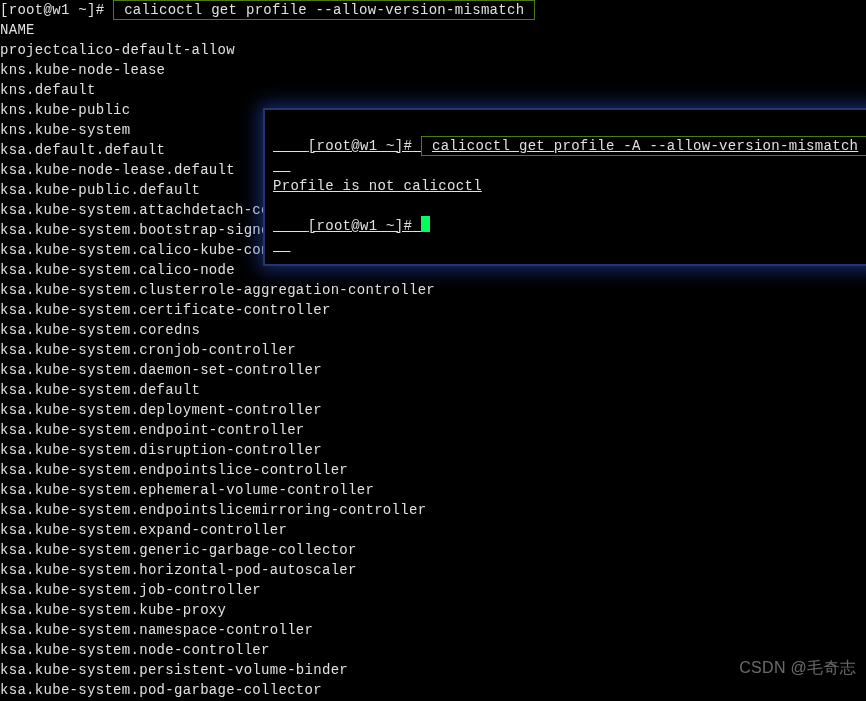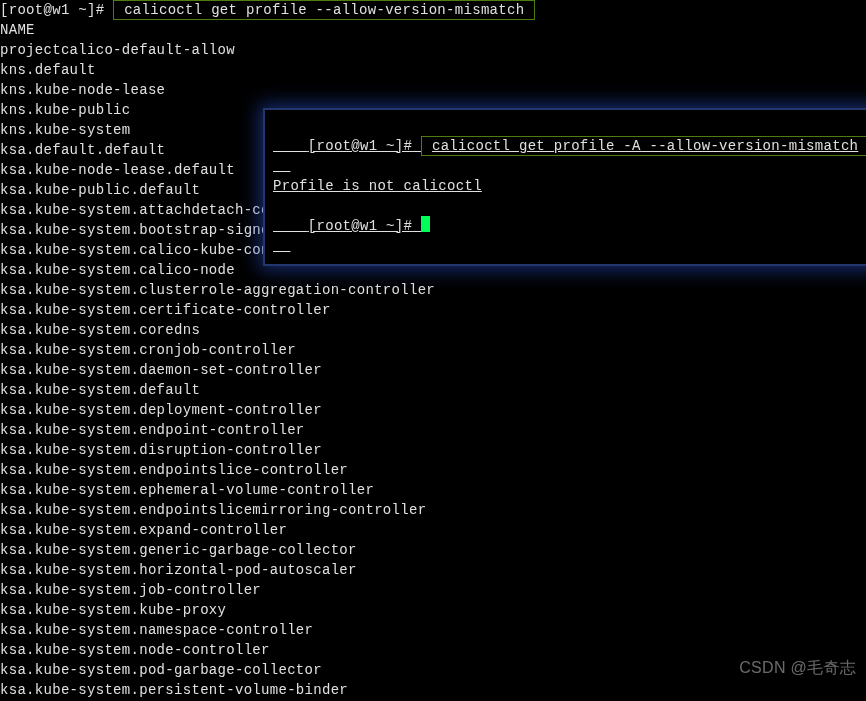--- a/index.html
+++ b/index.html
@@ -48,22 +48,22 @@
     color: #e0e0e0;
   }
 </style>
 </head>
 <body>
 
 <div id="main-area">
     <div class="line"><span>[root@w1 ~]# </span><span class="cmd-red">calicoctl get profile --allow-version-mismatch</span></div>
     <div class="line">NAME</div>
     <div class="line">projectcalico-default-allow</div>
+    <div class="line">kns.kube-node-lease</div>
     <div class="line">kns.default</div>
-    <div class="line">kns.kube-node-lease</div>
     <div class="line">kns.kube-public</div>
     <div class="line">kns.kube-system</div>
     <div class="line">ksa.default.default</div>
     <div class="line">ksa.kube-node-lease.default</div>
     <div class="line">ksa.kube-public.default</div>
     <div class="line">ksa.kube-system.attachdetach-controller</div>
     <div class="line">ksa.kube-system.bootstrap-signer</div>
     <div class="line">ksa.kube-system.calico-kube-controllers</div>
     <div class="line">ksa.kube-system.calico-node</div>
     <div class="line">ksa.kube-system.clusterrole-aggregation-controller</div>
@@ -78,22 +78,22 @@
     <div class="line">ksa.kube-system.endpointslice-controller</div>
     <div class="line">ksa.kube-system.ephemeral-volume-controller</div>
     <div class="line">ksa.kube-system.endpointslicemirroring-controller</div>
     <div class="line">ksa.kube-system.expand-controller</div>
     <div class="line">ksa.kube-system.generic-garbage-collector</div>
     <div class="line">ksa.kube-system.horizontal-pod-autoscaler</div>
     <div class="line">ksa.kube-system.job-controller</div>
     <div class="line">ksa.kube-system.kube-proxy</div>
     <div class="line">ksa.kube-system.namespace-controller</div>
     <div class="line">ksa.kube-system.node-controller</div>
+    <div class="line">ksa.kube-system.persistent-volume-binder</div>
     <div class="line">ksa.kube-system.pod-garbage-collector</div>
-    <div class="line">ksa.kube-system.persistent-volume-binder</div>
     <div class="line">ksa.kube-system.pv-protection-controller</div>
   </div>
 
 <div id="overlay" class="overlay" style="left: 263px; top: 108px;">
   <div class="line">
     <span>[root@w1 ~]# </span><span class="cmd-red">calicoctl get profile -A --allow-version-mismatch</span>
   </div>
   <div class="line">Profile is not calicoctl</div>
   <div class="line">
     <span>[root@w1 ~]# </span><span class="cursor"></span>

